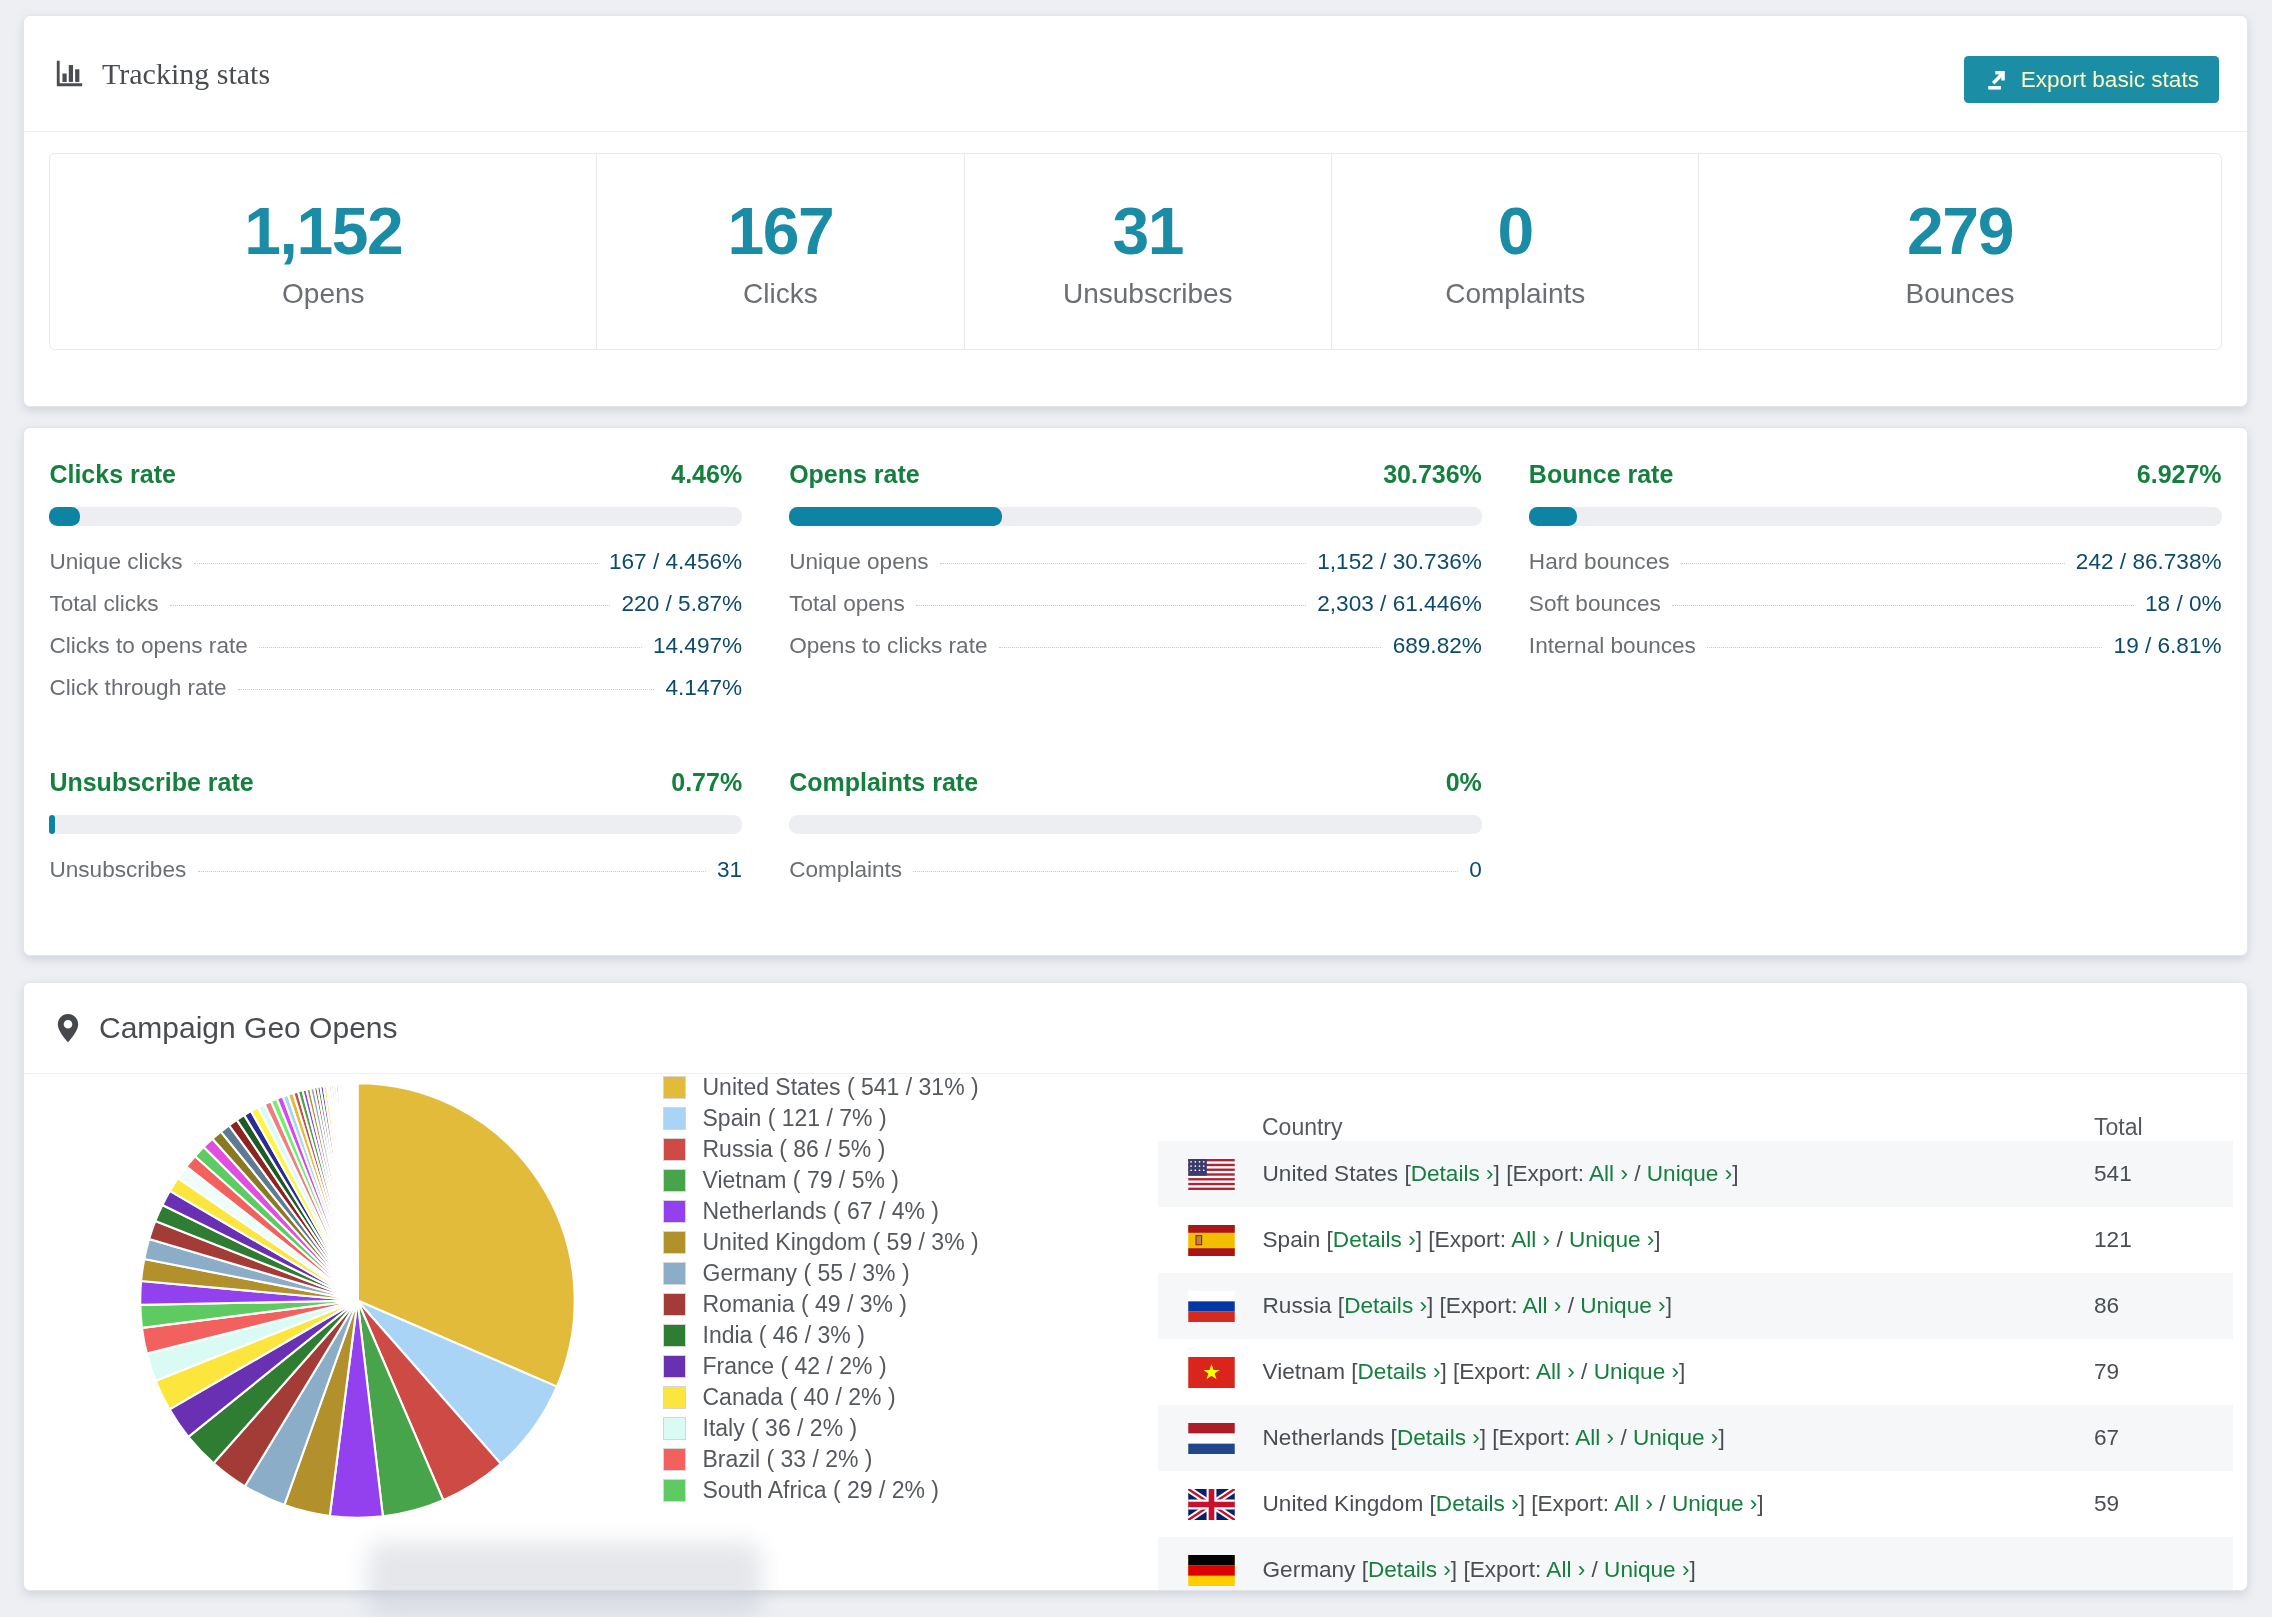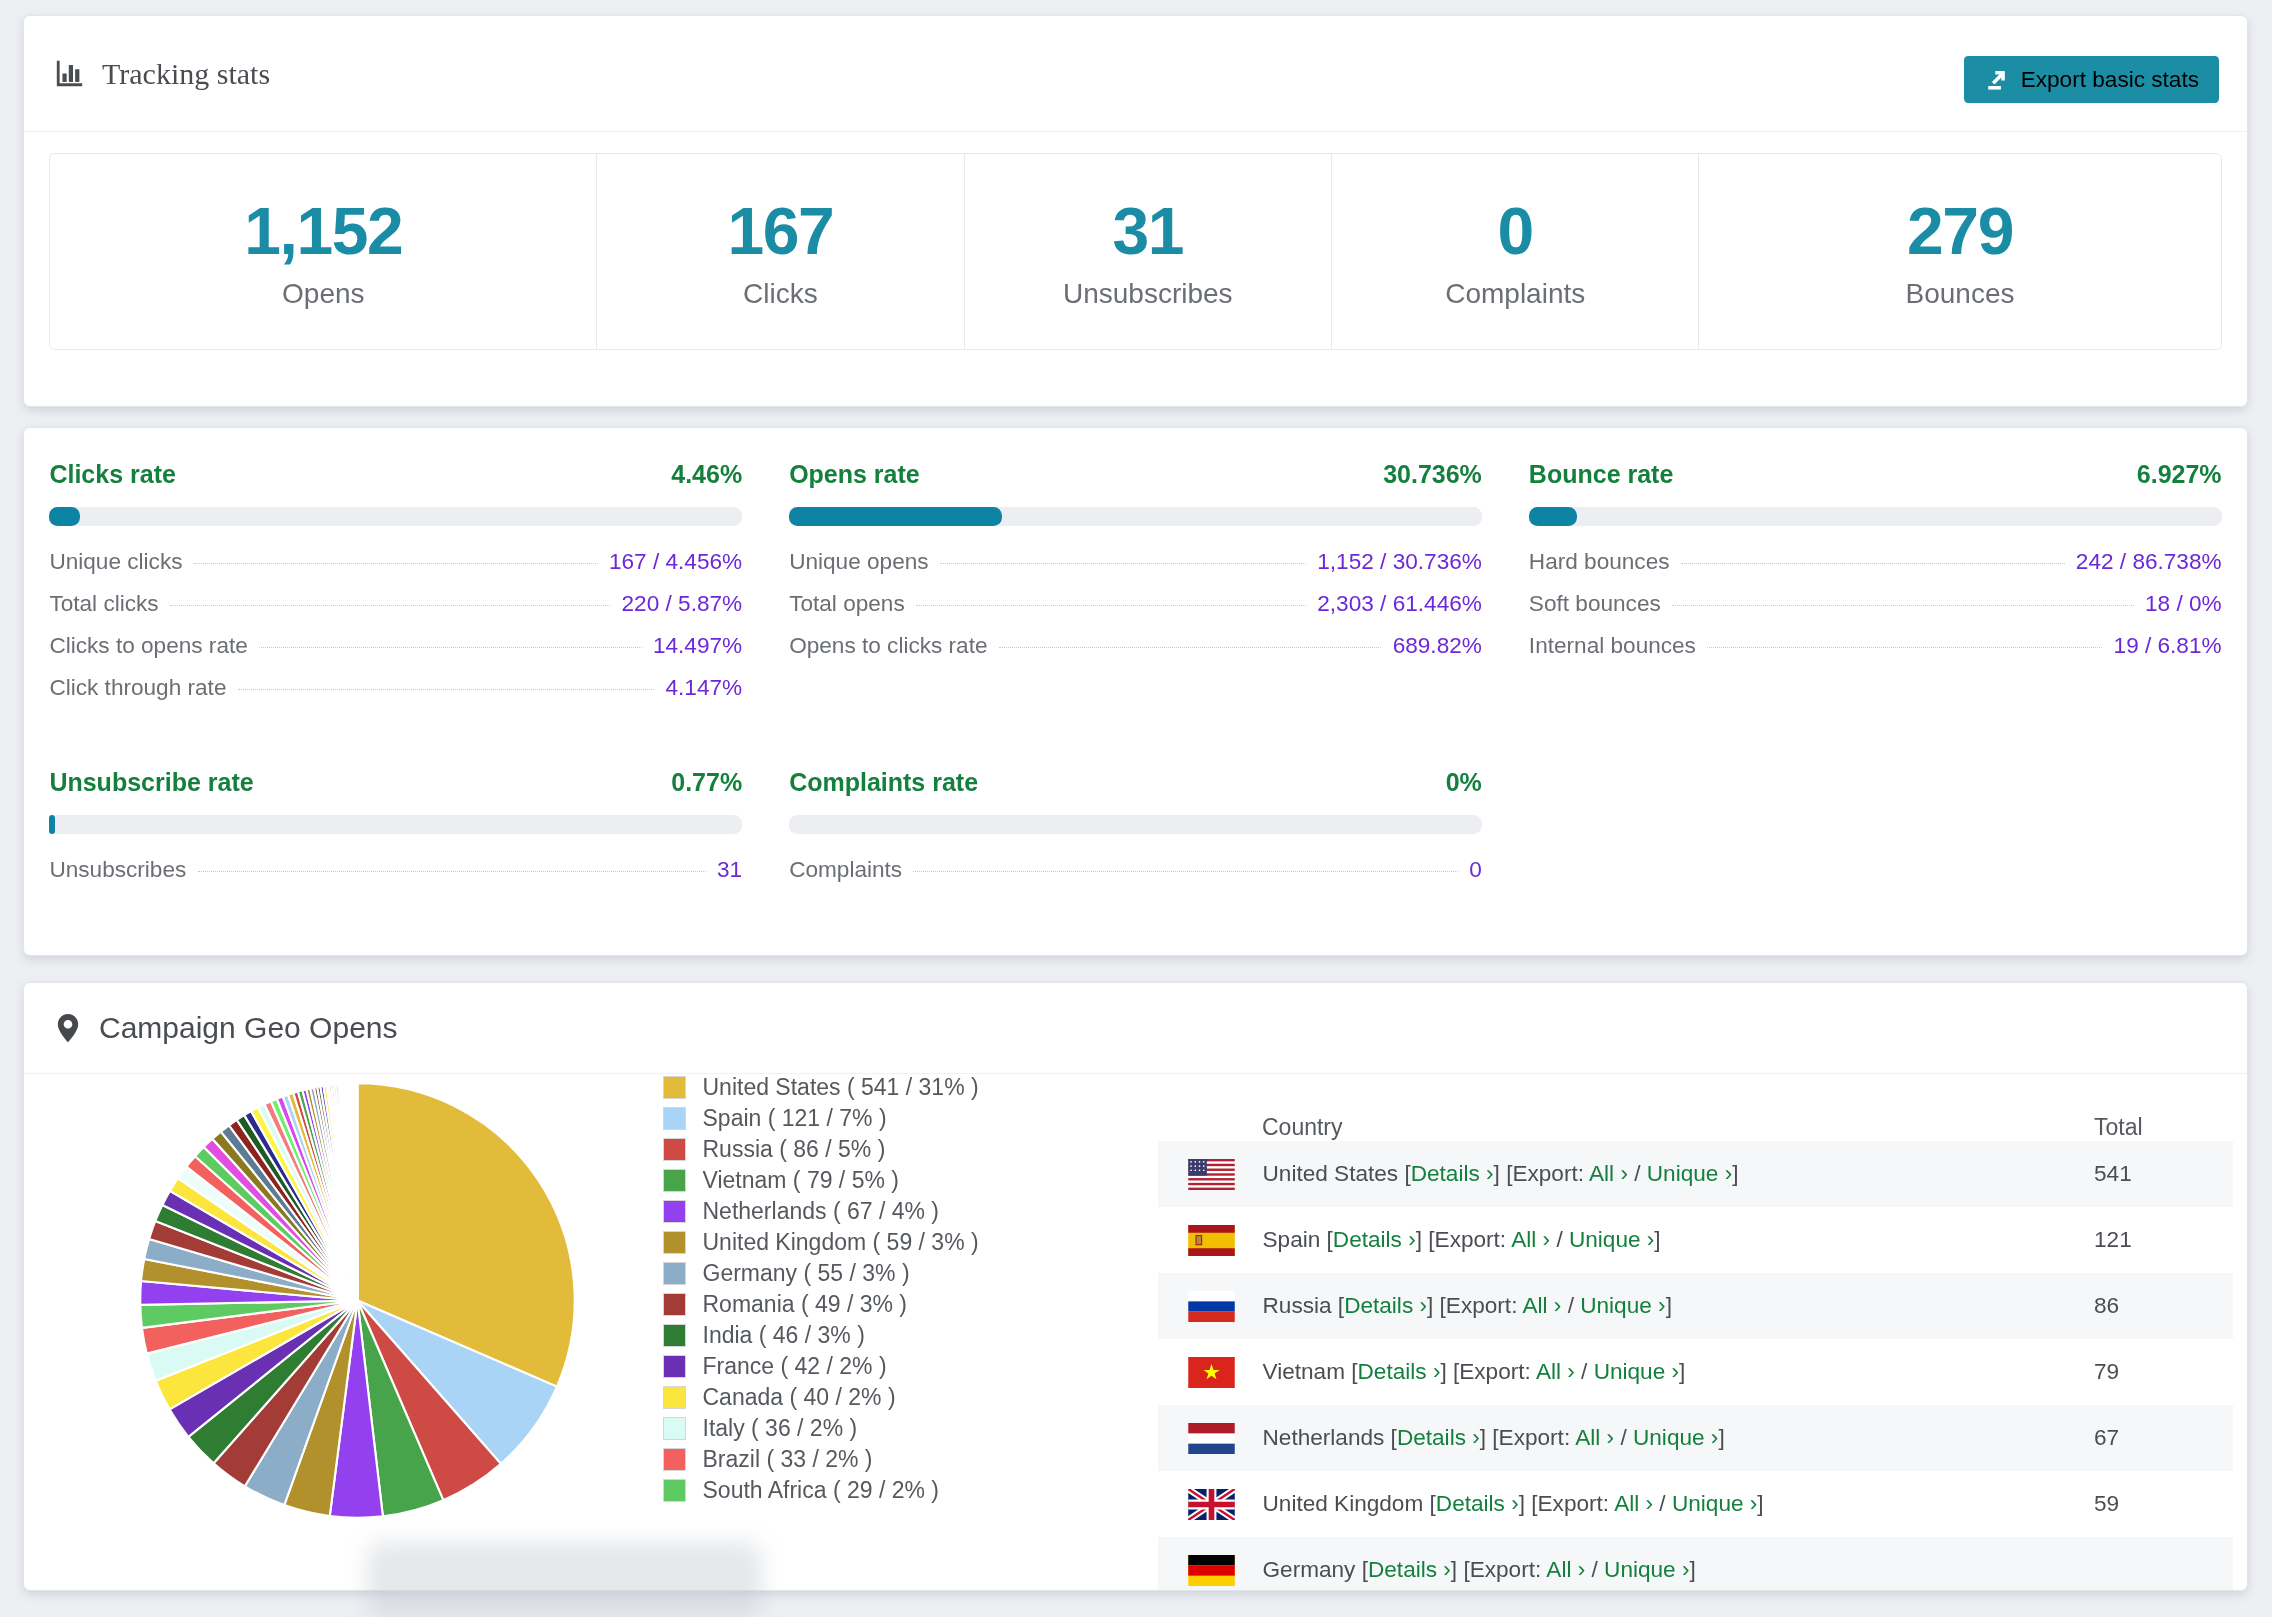--- a/index.html
+++ b/index.html
@@ -10,41 +10,41 @@
   #card-tracking{top:15px;height:392px;}
   #card-rates{top:427px;height:529px;}
   #card-geo{top:982px;height:609px;overflow:hidden;}
 
   .card-head{display:flex;align-items:center;gap:17px;padding:0 30px;border-bottom:1.4px solid #f0f1f3;}
   #card-tracking .card-head{height:115px;font-family:Liberation Serif, serif;}
   #card-geo .card-head{height:90px;}
   .card-title{font-size:30px;color:#494d52;}
 
   .export-btn{position:absolute;top:40px;right:28px;height:47px;display:flex;align-items:center;gap:11.3px;
-              padding:0 20px;background:#1b8ea6;border:none;border-radius:4.2px;color:#000000;font-size:22.6px;
+              padding:0 20px;background:#1b8ea6;border:none;border-radius:4.2px;color:#fef9c3;font-size:22.6px;
               font-family:inherit;cursor:pointer;}
 
   
   .stats-row{margin:21px 25.4px 0;height:195px;display:flex;border:0.7px solid #e7e9ec;border-radius:5.6px;overflow:hidden;}
   .stat-cell{display:flex;flex-direction:column;align-items:center;justify-content:center;border-right:0.7px solid #e7e9ec;}
   .stat-cell:last-child{border-right:none;}
   .stat-value{font-size:66px;font-weight:700;color:#1b8ca6;letter-spacing:-1.4px;}
   .stat-label{font-size:28px;color:#6b6f74;margin-top:8.5px;}
 
   
   .rates-grid{display:grid;grid-template-columns:1fr 1fr 1fr;column-gap:47px;row-gap:51px;padding:32px 25.4px 0;}
   .panel-head{display:flex;justify-content:space-between;align-items:baseline;}
   .panel-title,.panel-value{font-size:25px;font-weight:700;color:#15803d;}
   .progress{margin-top:18.4px;height:19px;background:#eceef2;border-radius:8.5px;position:relative;}
   .progress-fill{position:absolute;left:0;top:0;bottom:0;background:#0e84a4;border-radius:8.5px;}
   .rate-rows{margin-top:22.6px;}
   .rate-row{display:flex;align-items:baseline;font-size:22.6px;height:42px;}
   .rate-label{color:#6b6f74;white-space:nowrap;text-align:center;}
   .leader{flex:1;border-bottom:1.4px dotted #c6c9cd;margin:0 11.3px;transform:translateY(-5px);}
-  .rate-value{color:#6d28d9;white-space:nowrap;}
+  .rate-value{color:#0c4a6e;white-space:nowrap;}
 
   
   #pie-wrap{position:absolute;left:112px;top:96px;}
   .legend{position:absolute;left:639px;top:89px;}
   .legend-item{display:flex;align-items:center;gap:17px;height:31px;}
   .swatch{width:20.5px;height:20.5px;border:1.4px solid #d6d6d6;flex:none;}
   .legend-text{font-size:23px;color:#55595e;white-space:nowrap;}
 
   .geo-table{position:absolute;left:1134px;right:14px;top:99px;}
   .thead{height:59px;display:flex;align-items:flex-end;font-size:23px;color:#55595e;}

